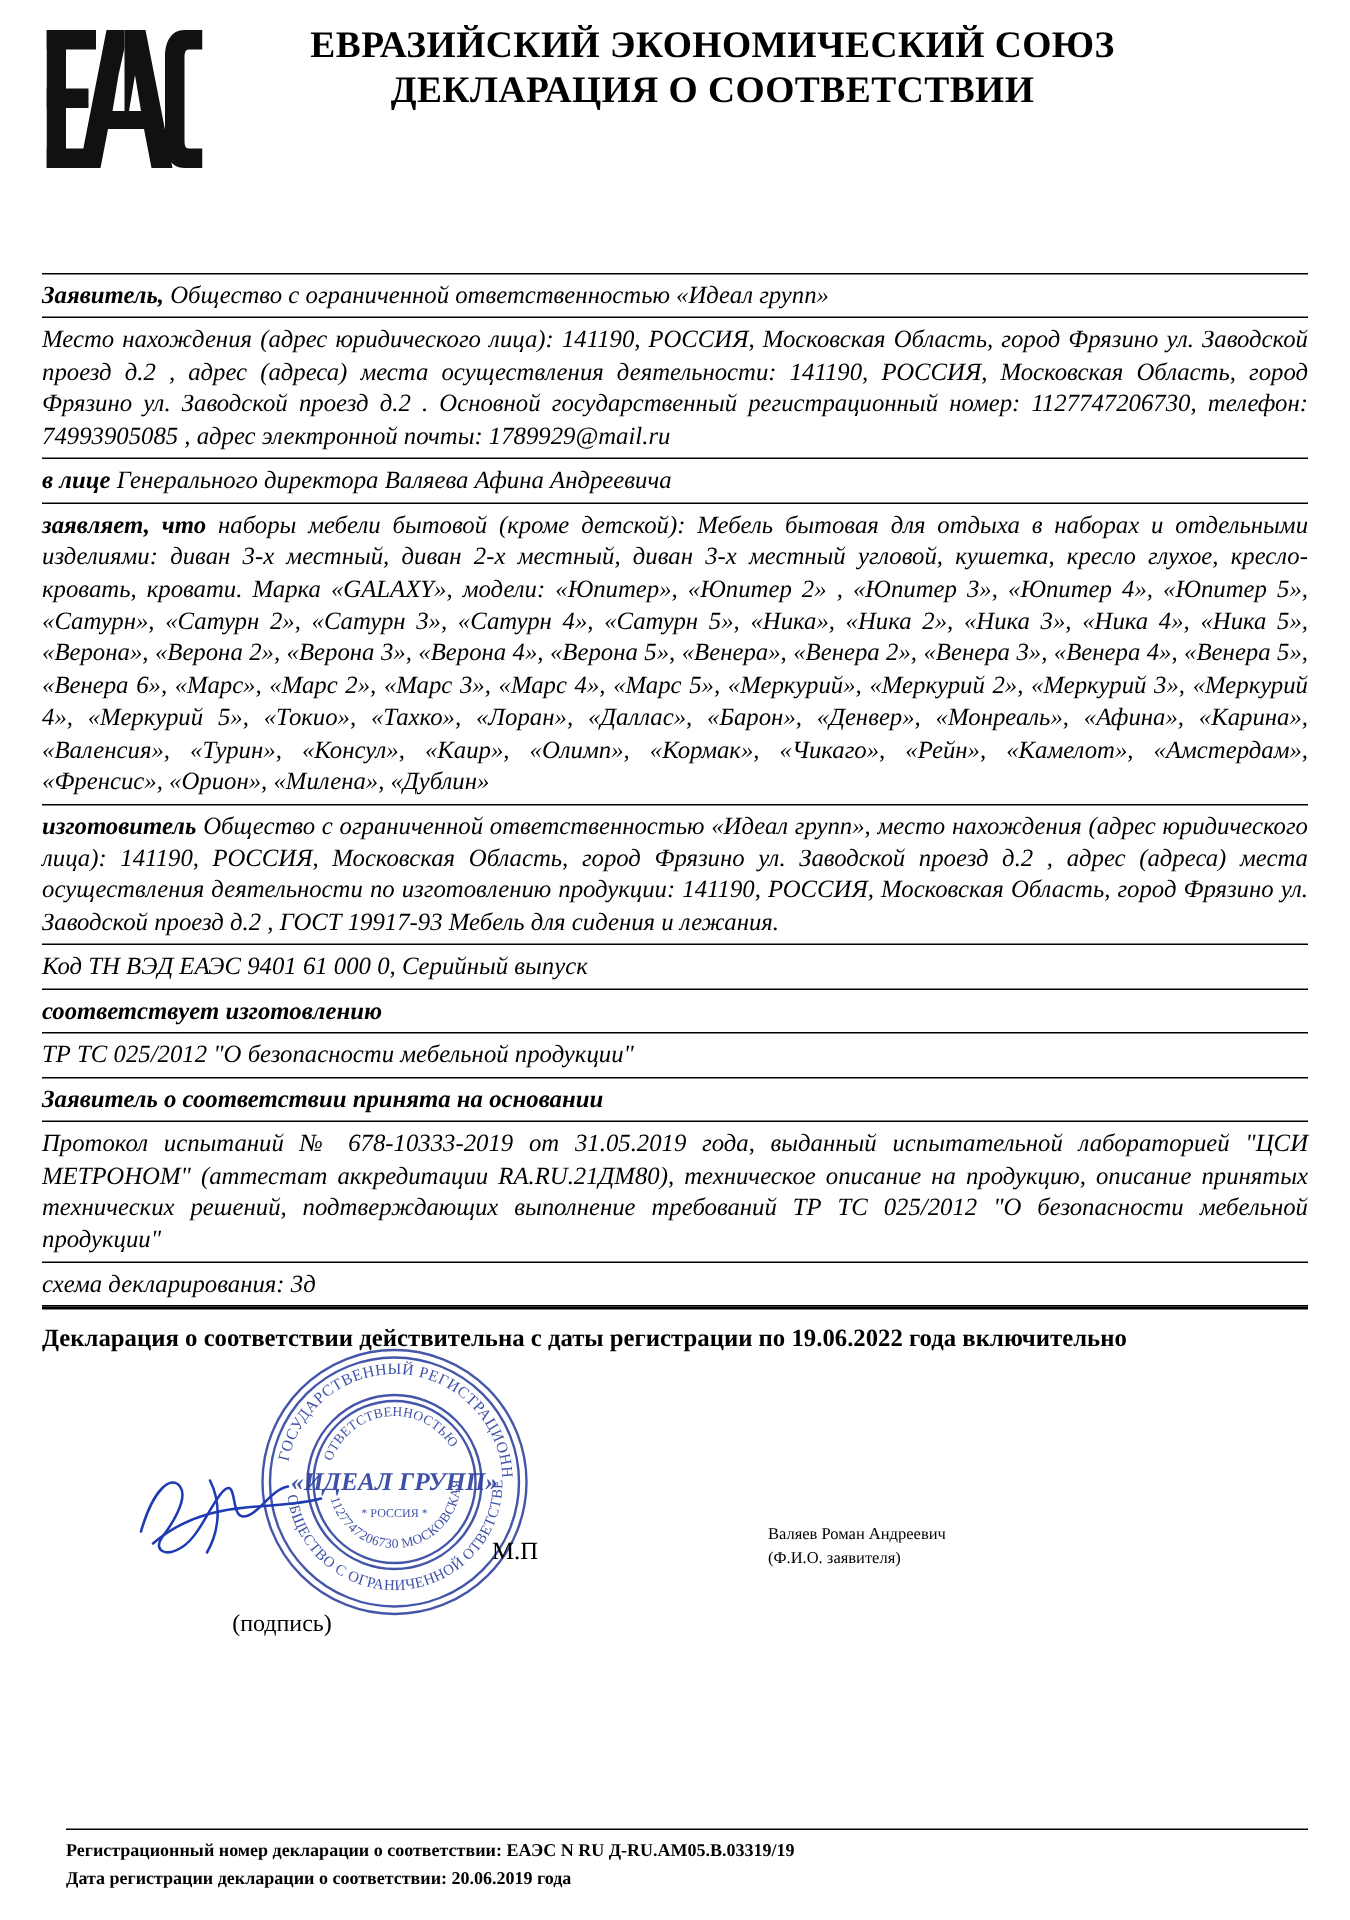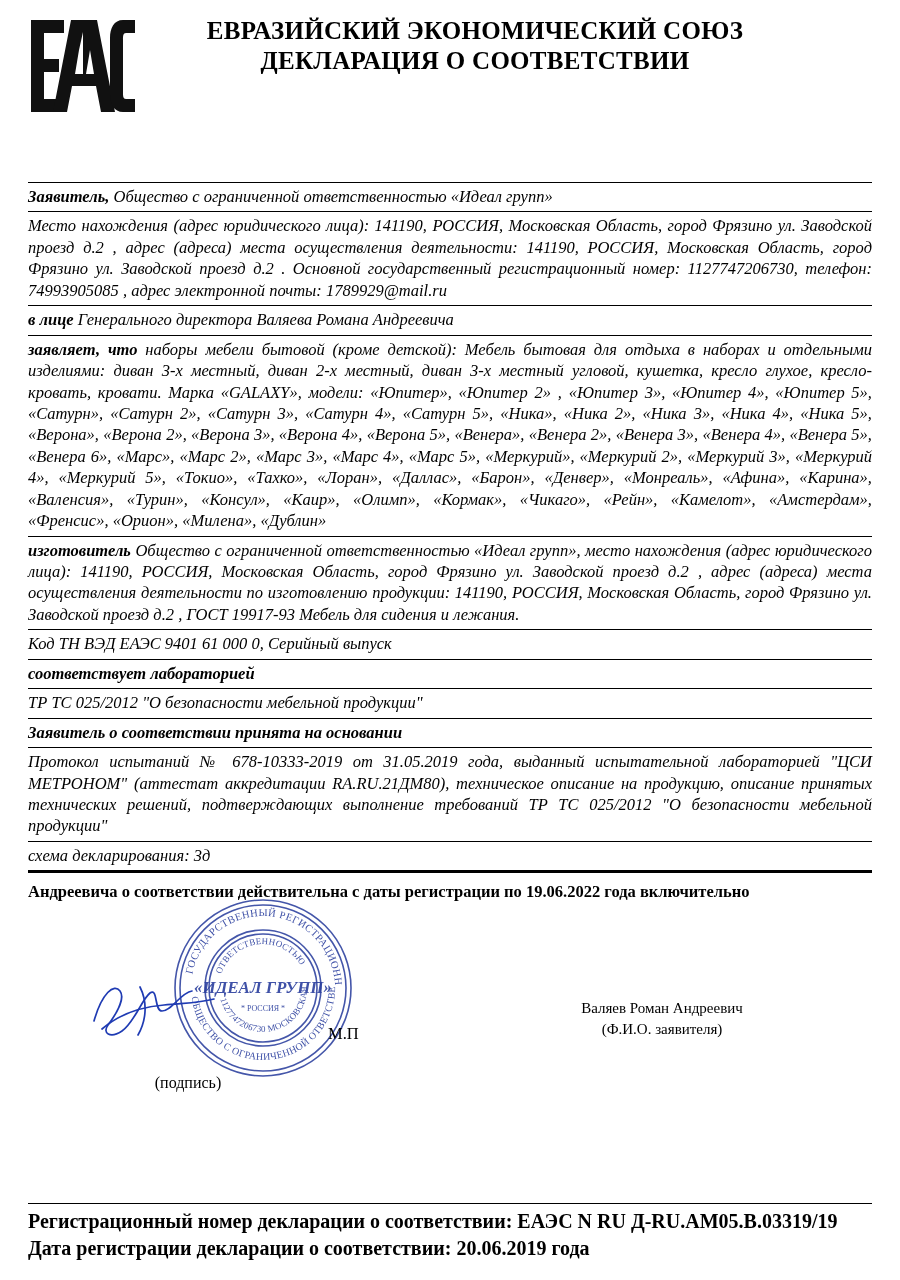--- a/index.html
+++ b/index.html
@@ -115,35 +115,34 @@
   }
   .mp {
     position: absolute;
     left: 300px;
     top: 108px;
     font-size: 16.5px;
   }
   .sign-right {
     position: absolute;
     right: 60px;
-    top: 84px;
+    top: 101px;
     width: 300px;
-    text-align: center;
-    font-size: 15px;
+    font-size: 11px;
   }
   .sign-right .name { margin-bottom: 2px; }
   .sign-right .fio { }
 
   
   .footer {
     position: absolute;
-    left: 28px;
+    left: 44px;
     right: 28px;
     bottom: 18px;
-    font-size: 20px;
+    font-size: 12px;
   }
   .footer .rule { margin-bottom: 4px; }
   .footer div.row { font-weight: bold; padding: 2px 0; }
 </style>
 </head>
 <body>
 
 <div class="page">
 
   <div class="header">
@@ -176,41 +175,41 @@
       <p><b>Заявитель,</b><span> Общество с ограниченной ответственностью «Идеал групп»</span></p>
     </div>
 
     <div class="rule"></div>
     <div class="block">
       <p>Место нахождения (адрес юридического лица): 141190, РОССИЯ, Московская Область, город Фрязино ул. Заводской проезд д.2  , адрес (адреса) места осуществления деятельности: 141190, РОССИЯ, Московская Область, город Фрязино ул. Заводской проезд д.2  . Основной государственный регистрационный номер: 1127747206730, телефон: 74993905085  , адрес электронной почты: 1789929@mail.ru</p>
     </div>
 
     <div class="rule"></div>
     <div class="block">
-      <p><b>в лице</b><span> Генерального директора Валяева Романа Андреевича</span></p>
+      <p><b>в лице</b><span> Генерального директора Валяева Афина Андреевича</span></p>
     </div>
 
     <div class="rule"></div>
     <div class="block">
       <p><b>заявляет, что</b><span> наборы мебели бытовой (кроме детской): Мебель бытовая для отдыха в наборах и отдельными изделиями: диван 3-х местный, диван 2-х местный, диван 3-х местный угловой, кушетка, кресло глухое, кресло-кровать, кровати. Марка «GALAXY», модели: «Юпитер», «Юпитер 2» , «Юпитер 3», «Юпитер 4», «Юпитер 5», «Сатурн», «Сатурн 2», «Сатурн 3», «Сатурн 4», «Сатурн 5», «Ника», «Ника 2», «Ника 3», «Ника 4», «Ника 5», «Верона», «Верона 2», «Верона 3», «Верона 4», «Верона 5», «Венера», «Венера 2», «Венера 3», «Венера 4», «Венера 5», «Венера 6», «Марс», «Марс 2», «Марс 3», «Марс 4», «Марс 5», «Меркурий», «Меркурий 2», «Меркурий 3», «Меркурий 4», «Меркурий 5», «Токио», «Тахко», «Лоран», «Даллас», «Барон», «Денвер», «Монреаль», «Афина», «Карина», «Валенсия», «Турин», «Консул», «Каир», «Олимп», «Кормак», «Чикаго», «Рейн», «Камелот», «Амстердам», «Френсис», «Орион», «Милена», «Дублин»</span></p>
     </div>
 
     <div class="rule"></div>
     <div class="block">
       <p><b>изготовитель</b><span> Общество с ограниченной ответственностью «Идеал групп», место нахождения (адрес юридического лица): 141190, РОССИЯ, Московская Область, город Фрязино ул. Заводской проезд д.2 , адрес (адреса) места осуществления деятельности по изготовлению продукции: 141190, РОССИЯ, Московская Область, город Фрязино ул. Заводской проезд д.2  , ГОСТ 19917-93 Мебель для сидения и лежания.</span></p>
     </div>
 
     <div class="rule"></div>
     <div class="block">
       <p>Код ТН ВЭД ЕАЭС 9401 61 000 0, Серийный выпуск</p>
     </div>
 
     <div class="rule"></div>
     <div class="block">
-      <p><b>соответствует лабораторией</b></p>
+      <p><b>соответствует изготовлению</b></p>
     </div>
 
     <div class="rule"></div>
     <div class="block">
       <p>ТР ТС 025/2012 "О безопасности мебельной продукции"</p>
     </div>
 
     <div class="rule"></div>
     <div class="block">
       <p><b>Заявитель о соответствии принята на основании</b></p>
@@ -225,21 +224,21 @@
     <div class="block">
       <p>схема декларирования: 3д</p>
     </div>
 
     <div class="rule"></div>
 
     <div class="rule"></div>
 
     <div class="rule"></div>
     <div class="validity">
-      <span>Андреевича о соответствии действительна с даты регистрации по</span>
+      <span>Декларация о соответствии действительна с даты регистрации по</span>
       <span>19.06.2022</span>
       <span>года включительно</span>
     </div>
 
     <div class="sign-area">
 
       <div class="stamp">
         <svg viewBox="0 0 190 190" width="190" height="190" xmlns="http://www.w3.org/2000/svg">
           <g fill="none" stroke="#2b3f9e" stroke-width="1.6" opacity="0.88">
             <circle cx="95" cy="95" r="88"></circle>

